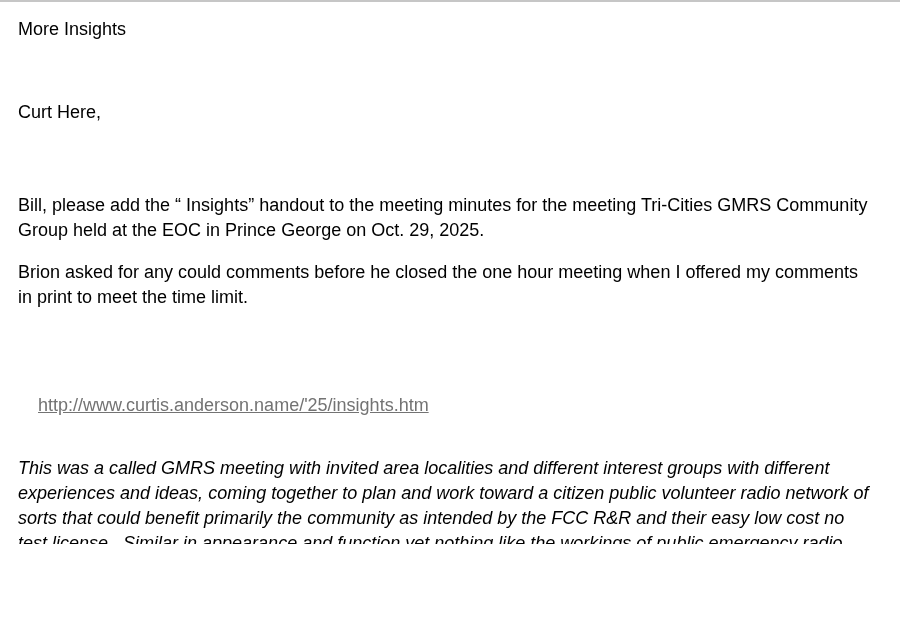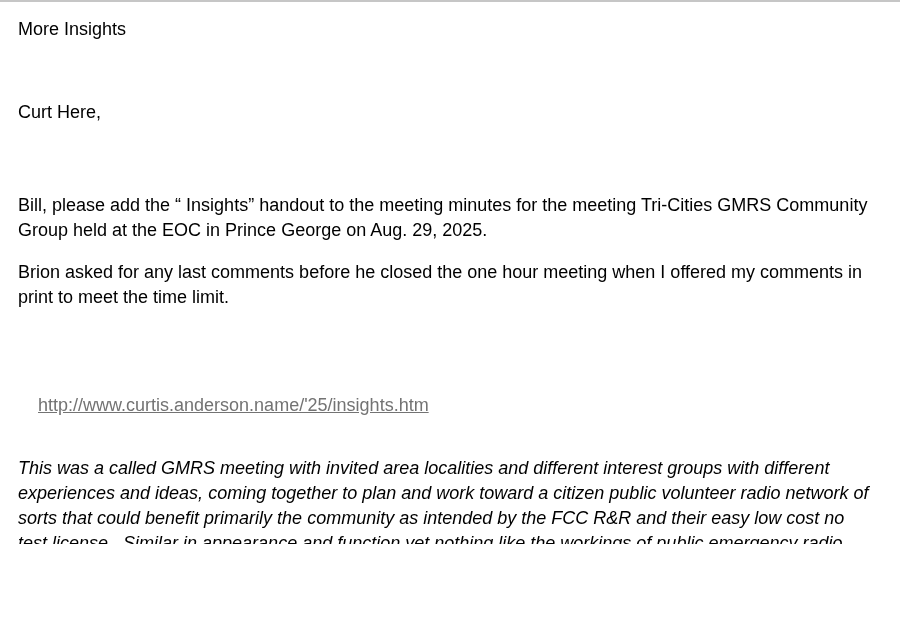--- a/index.html
+++ b/index.html
@@ -51,23 +51,23 @@
 <body>
 
 <div class="page">
 
   <div class="top-border"></div>
 
   <div class="textblock block-title">More Insights</div>
 
   <div class="textblock block-greeting">Curt Here,</div>
 
-  <div class="textblock block-p1">Bill, please add the “ Insights” handout to the meeting minutes for the meeting Tri-Cities GMRS Community Group held at the EOC in Prince George on Aug. 29, 2025.</div>
+  <div class="textblock block-p1">Bill, please add the “ Insights” handout to the meeting minutes for the meeting Tri-Cities GMRS Community Group held at the EOC in Prince George on Oct. 29, 2025.</div>
 
-  <div class="textblock block-p2">Brion asked for any last comments before he closed the one hour meeting when I offered my comments in print to meet the time limit.</div>
+  <div class="textblock block-p2">Brion asked for any could comments before he closed the one hour meeting when I offered my comments in print to meet the time limit.</div>
 
   <div class="textblock block-link">
     <a class="doc-link">http://www.curtis.anderson.name/'25/insights.htm</a>
   </div>
 
   <div class="textblock block-p3">This was a called GMRS meeting with invited area localities and different interest groups with different experiences and ideas, coming together to plan and work toward a citizen public volunteer radio network of sorts that could benefit primarily the community as intended by the FCC R&amp;R and their easy low cost no test license.  Similar in appearance and function yet nothing like the workings of public emergency radio systems used by government or even the amateur radio community.</div>
 
 </div>
 
 </body></html>

